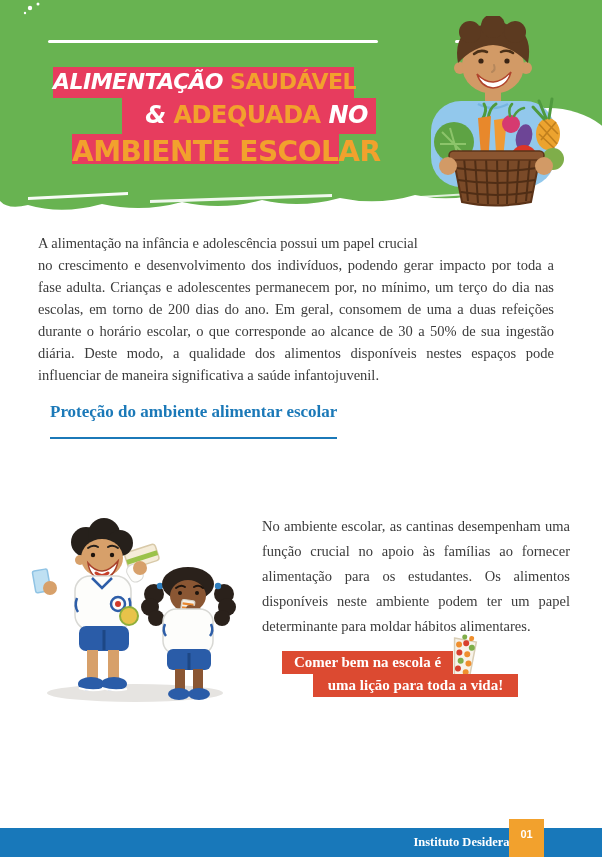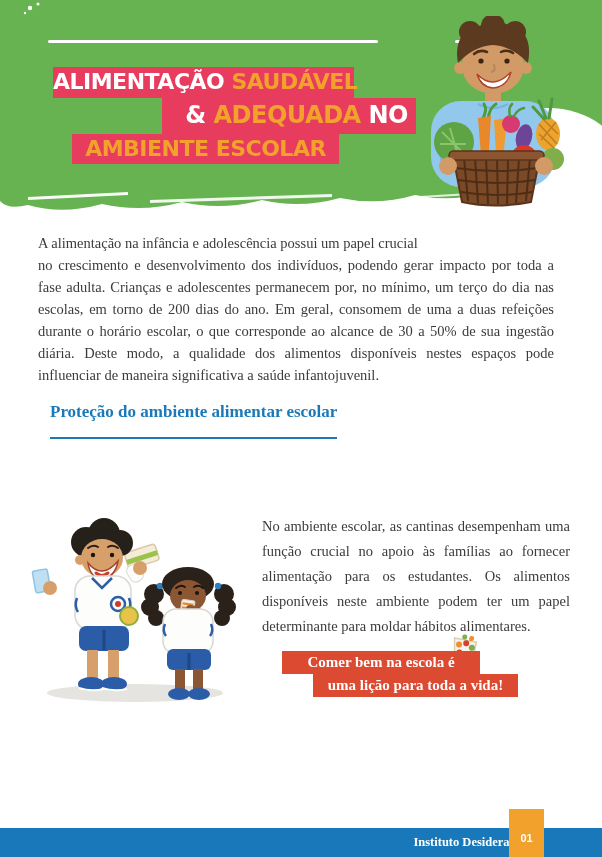--- a/index.html
+++ b/index.html
@@ -16,25 +16,25 @@
   }
   svg{display:block;}
   
   .header-svg{position:absolute;left:0;top:0;}
   .boy-svg{position:absolute;left:398px;top:16px;}
   .title-box{
     position:absolute;background:var(--pink);
     font-family:"DejaVu Sans","Liberation Sans",sans-serif;font-weight:bold;
     white-space:nowrap;letter-spacing:-0.5px;line-height:1;
   }
-  .title-box .w{color:#ffffff;}
+  .title-box .w{color:#ffffff;font-style:italic;}
   .title-box .o{color:var(--accent-orange);}
   .t1{left:53px;top:67px;width:301px;height:31px;font-size:22px;text-align:center;padding-top:4px;}
-  .t2{left:122px;top:98px;width:254px;height:36px;font-size:24px;text-align:right;padding:5px 8px 0 0;margin-left:40px;}
-  .t3{left:72px;top:134px;width:267px;height:30px;font-size:22px;text-align:center;padding-top:4px;}
+  .t2{left:122px;top:98px;width:254px;height:36px;font-size:24px;text-align:right;padding:5px 8px 0 0;}
+  .t3{left:72px;top:134px;width:267px;height:30px;font-size:28px;text-align:center;padding-top:4px;}
   
   .p1{
     position:absolute;left:38px;top:232px;width:516px;
     font-size:14.5px;line-height:22px;text-align:justify;white-space:pre-line;
   }
   .section-heading{
     position:absolute;left:50px;top:402px;
     font-size:17px;font-weight:bold;color:var(--heading-blue);
     border-bottom:2px solid var(--heading-blue);padding-bottom:15px;
   }
@@ -46,40 +46,40 @@
   .kids-svg{position:absolute;left:30px;top:512px;}
   .p-side{
     position:absolute;left:262px;top:514px;width:308px;
     font-size:14.5px;line-height:25px;text-align:justify;
   }
   
   .badge-line{
     position:absolute;background:var(--badge-red);color:#ffffff;
     font-weight:bold;font-size:15px;text-align:center;height:23px;line-height:23px;
   }
-  .badge-1{left:282px;top:651px;width:198px;}
+  .badge-1{left:282px;top:651px;width:171px;}
   .badge-2{left:313px;top:674px;width:205px;text-align:center;}
   .cup-svg{position:absolute;left:447px;top:634px;transform:rotate(5deg);}
   .p3{
     position:absolute;left:50px;top:708px;width:516px;
     font-size:14.5px;line-height:25px;text-align:justify;
   }
   
   .footer-bar{
     position:absolute;left:0;bottom:0;width:602px;height:29px;
     background:var(--footer-blue);
   }
   .footer-org{
     position:absolute;left:0;bottom:0;width:520px;height:29px;line-height:29px;
     text-align:right;color:#ffffff;font-weight:bold;font-size:12.5px;
   }
   .page-number-box{
-    position:absolute;left:509px;bottom:0;width:35px;height:48px;
+    position:absolute;left:509px;bottom:0;width:35px;height:38px;
     background:var(--accent-orange);color:#ffffff;font-weight:bold;
-    font-size:11px;text-align:center;padding-top:23px;
+    font-size:11px;text-align:center;padding-top:9px;
     font-family:"Liberation Sans",sans-serif;
   }
 </style>
 </head>
 <body>
 
 <div class="page">
 
   <svg class="header-svg" width="602" height="235" viewBox="0 0 602 235">
     <path fill="var(--green)" d="M0,0 H602 V183

